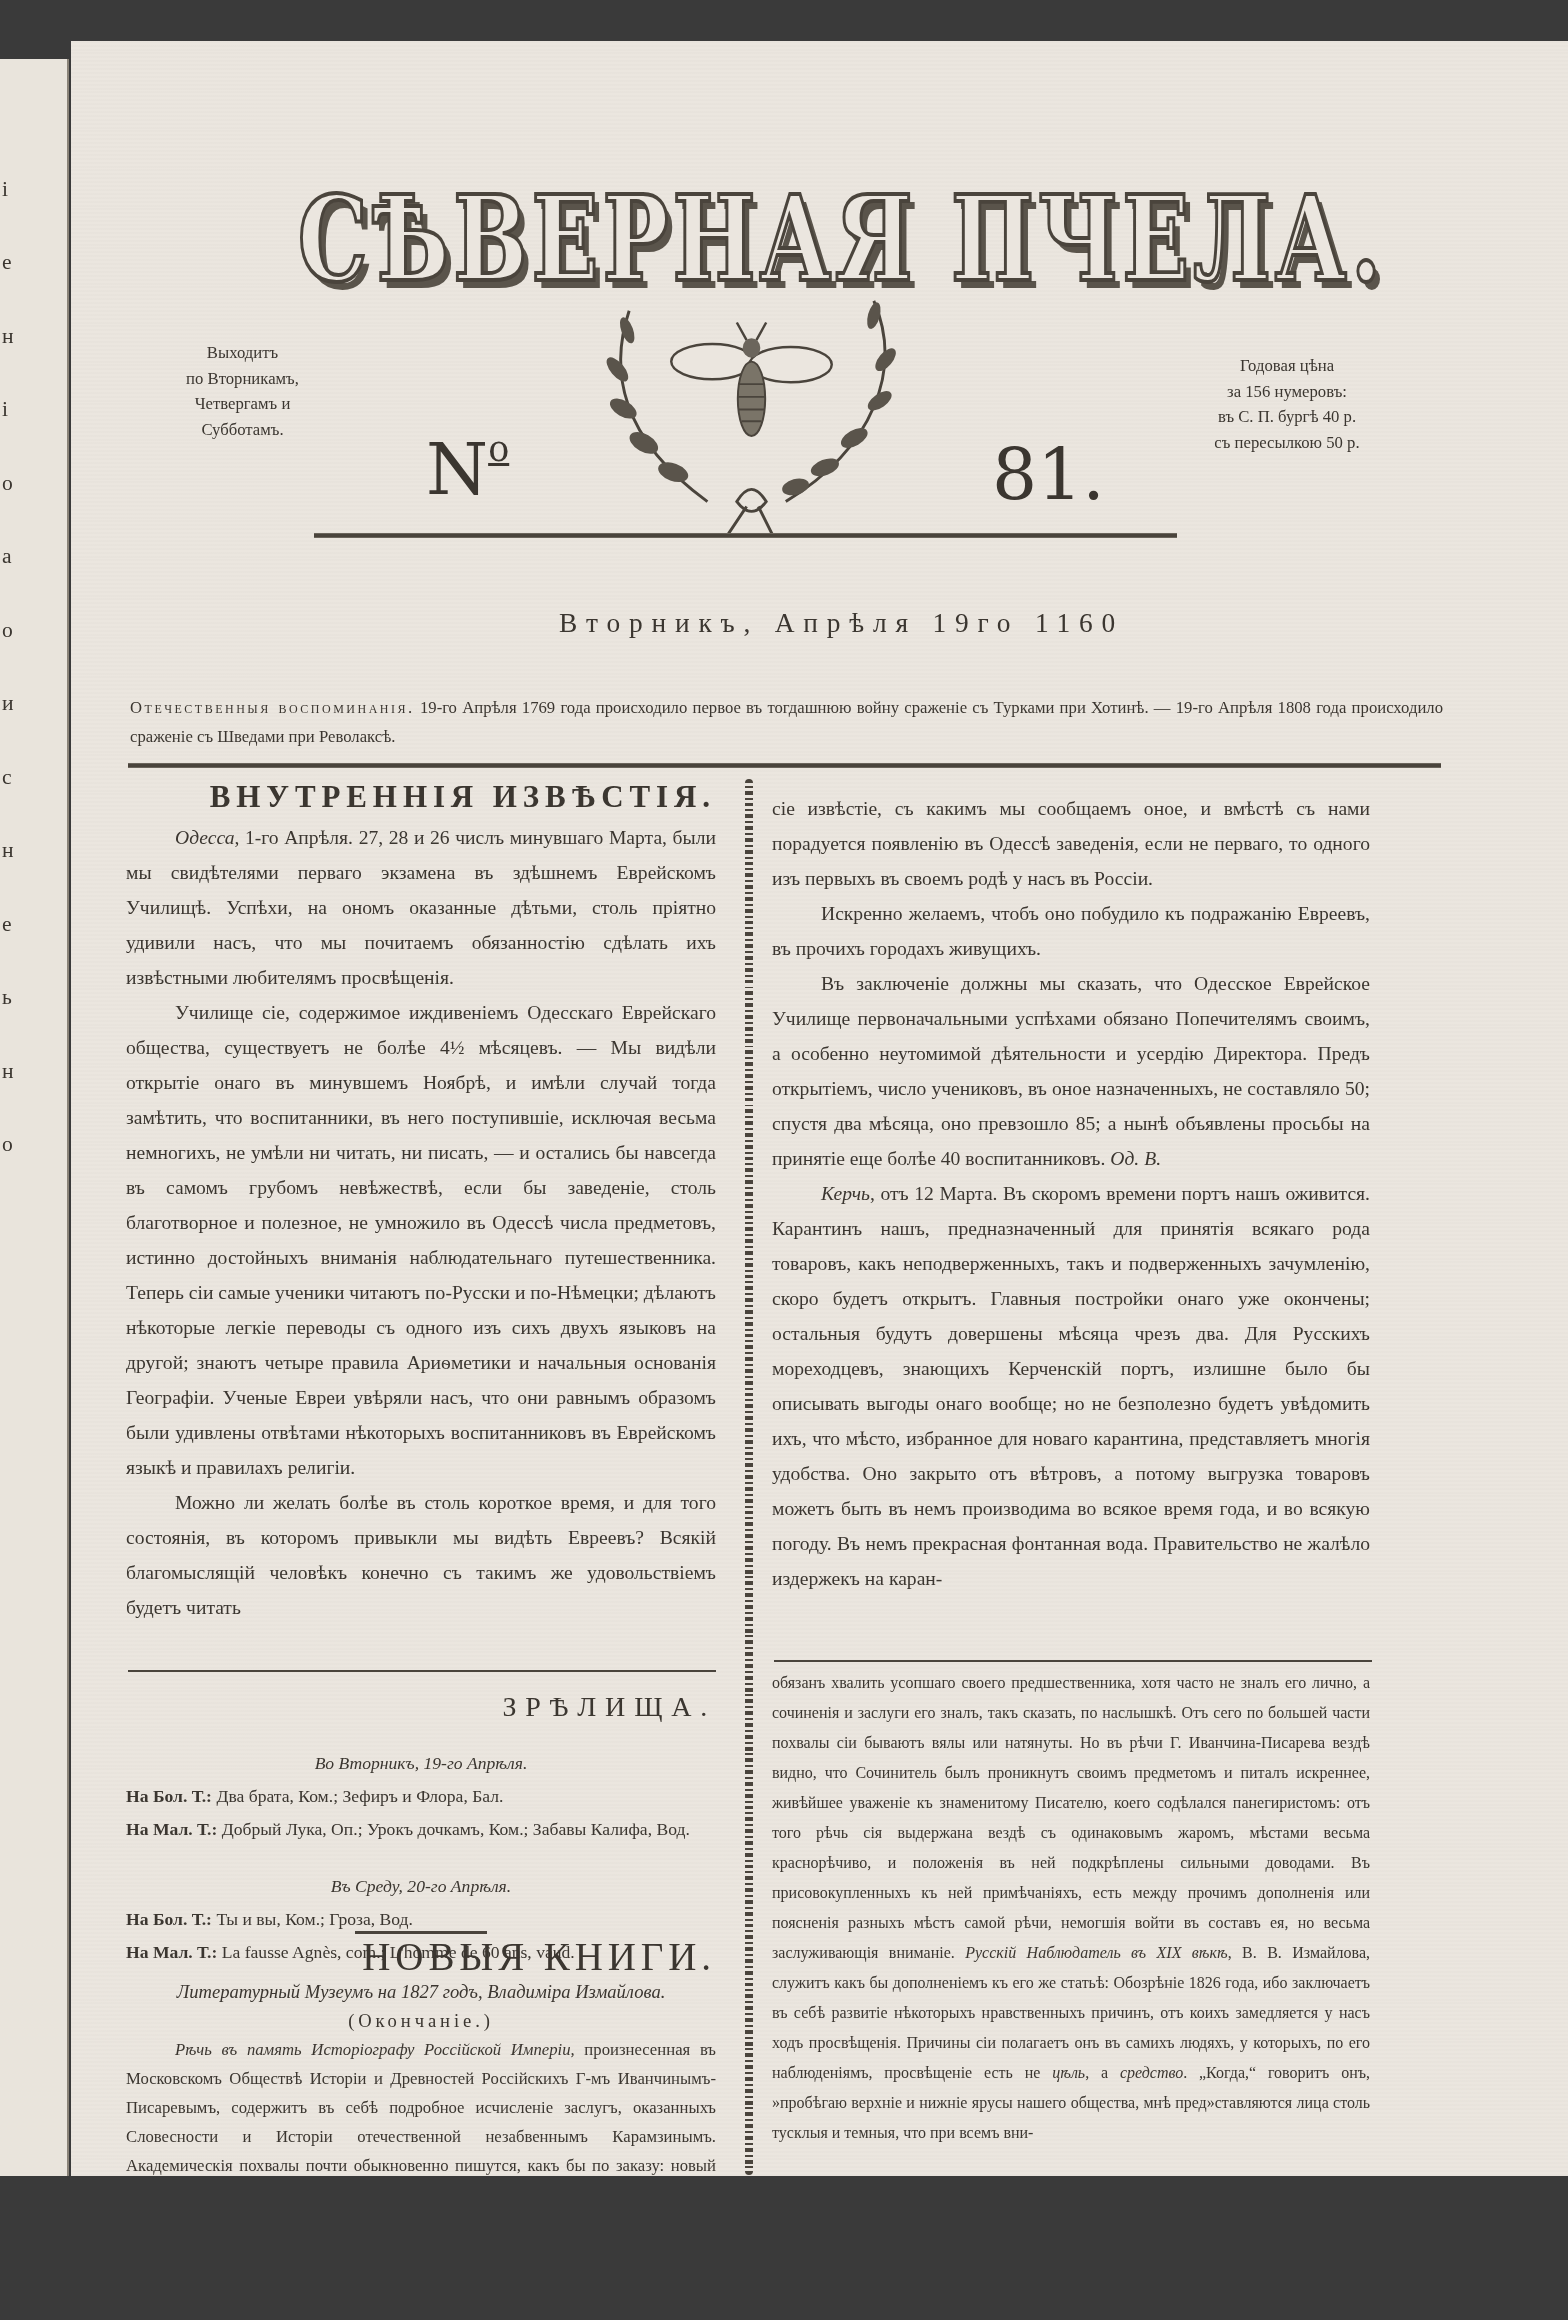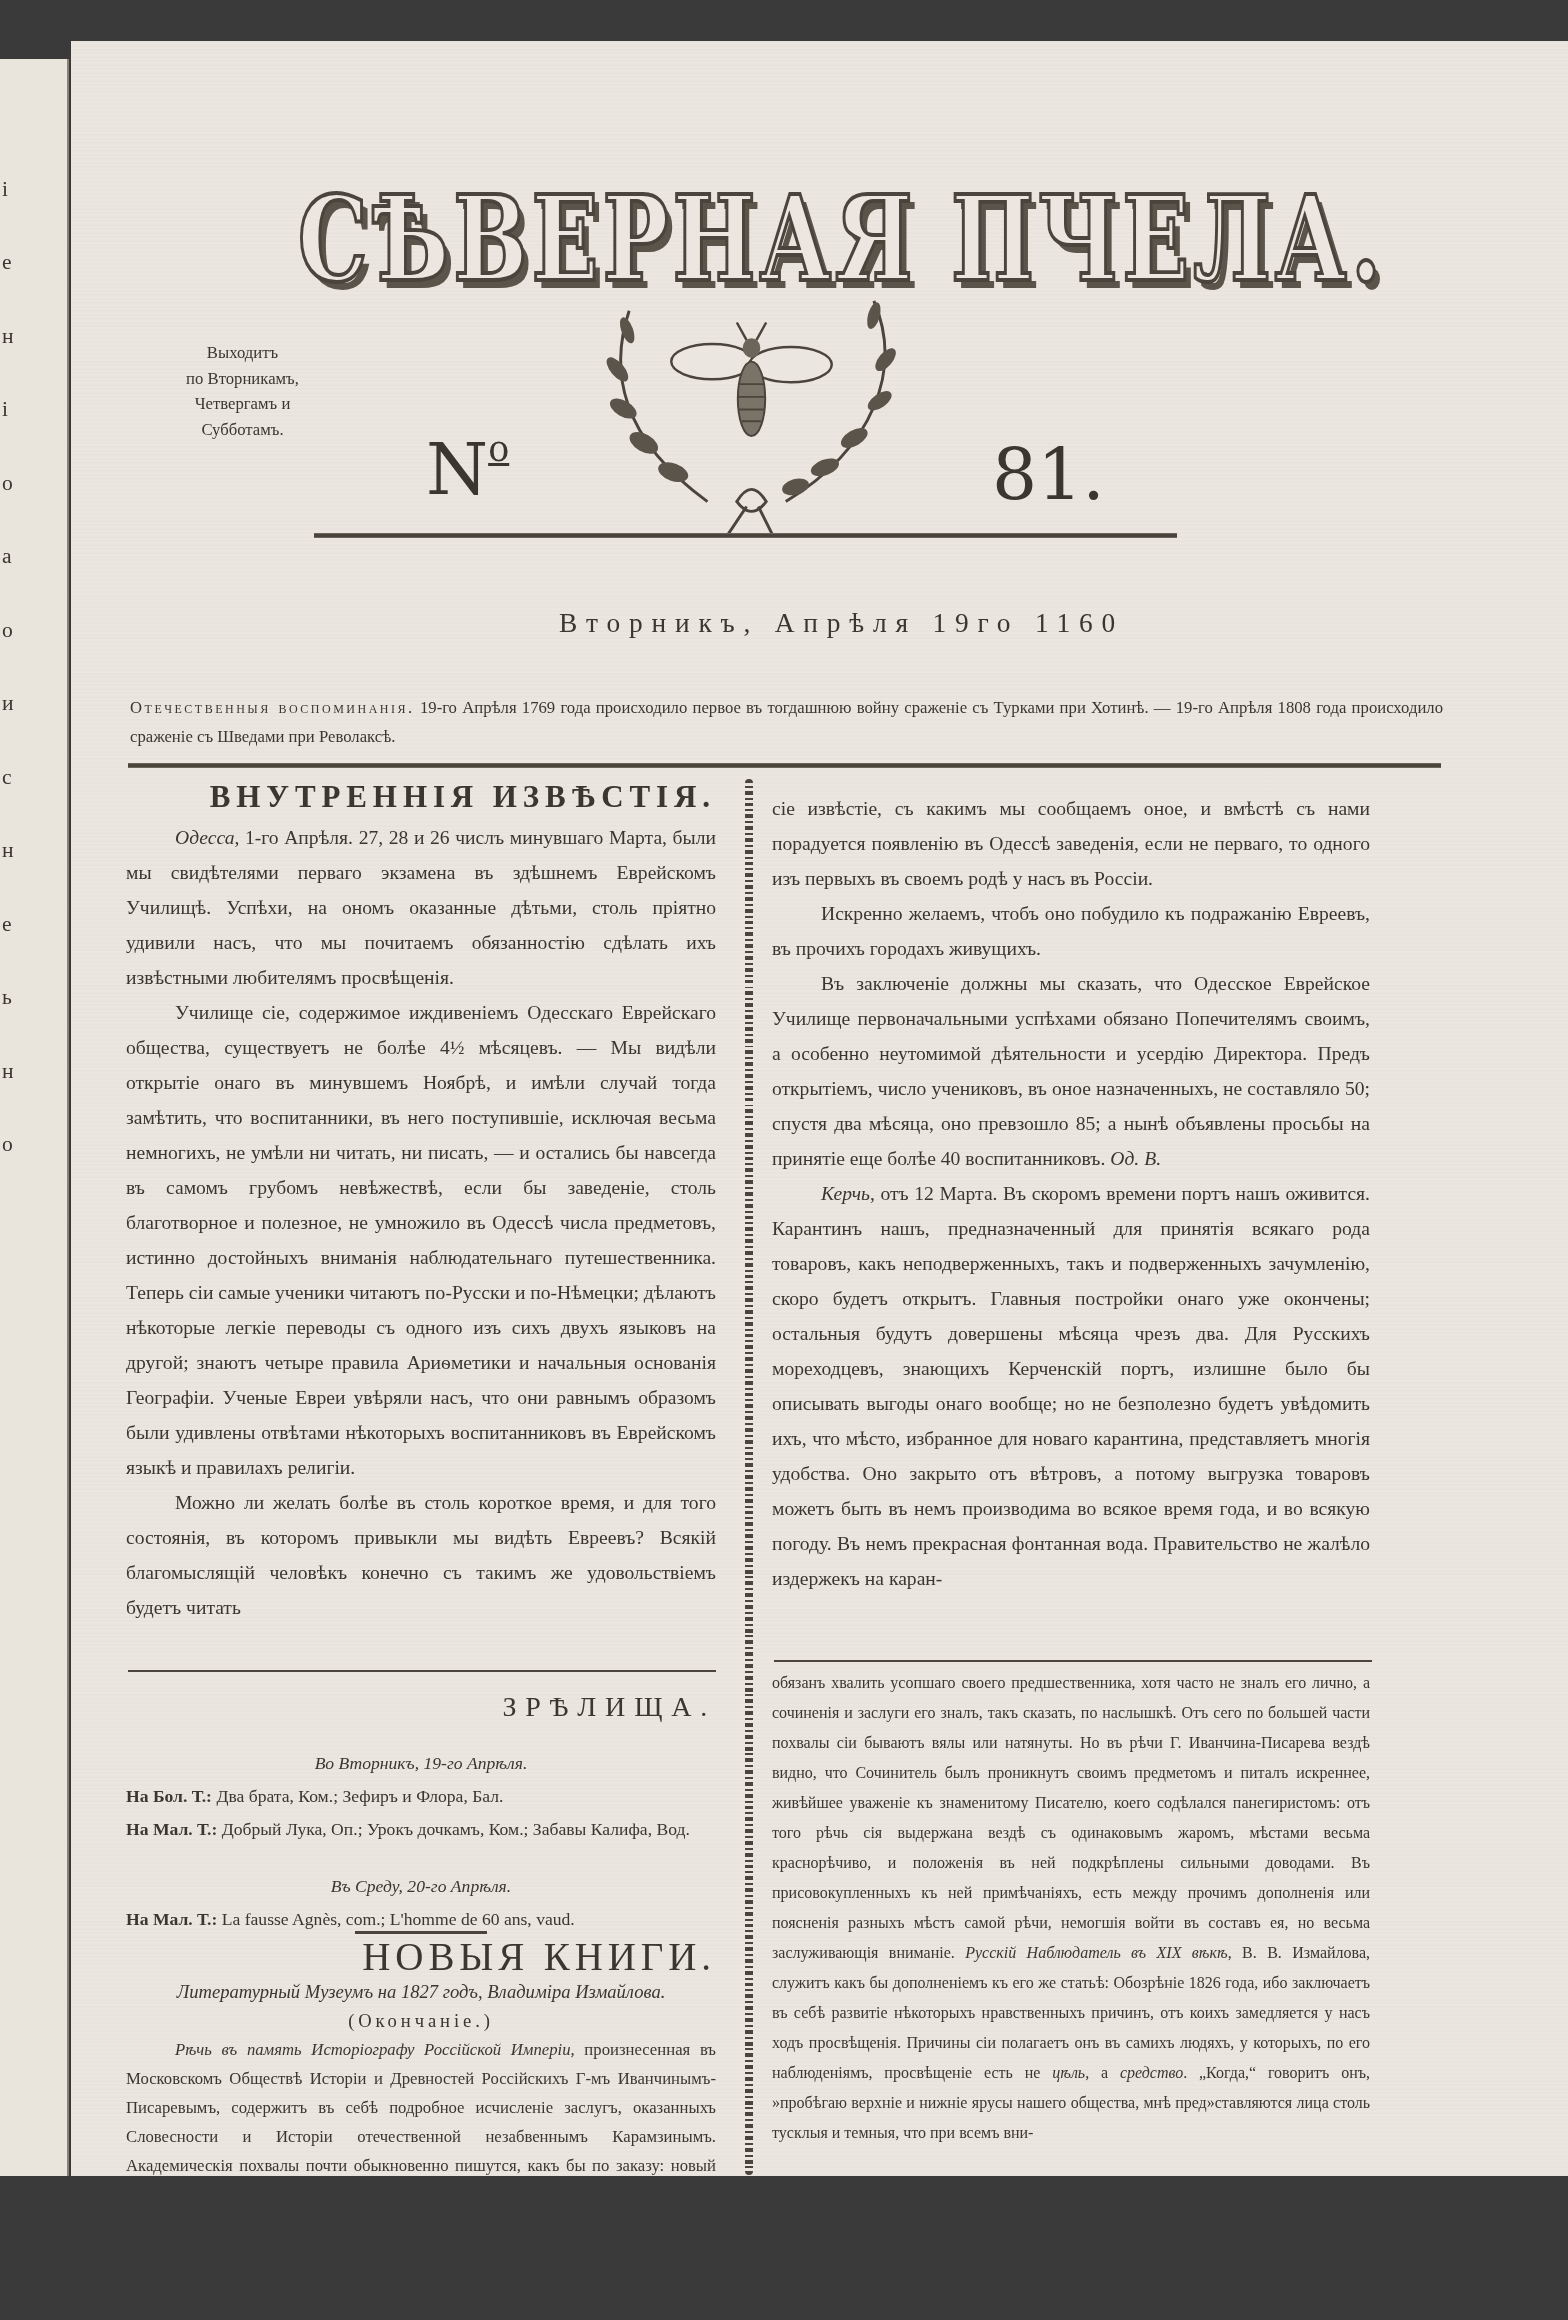--- a/index.html
+++ b/index.html
@@ -93,20 +93,26 @@
 
   <div class="masthead">СѢВЕРНАЯ ПЧЕЛА.</div>
 
   <div class="side-note side-left">
     <div>Выходитъ</div>
     <div>по Вторникамъ,</div>
     <div>Четвергамъ и</div>
     <div>Субботамъ.</div>
   </div>
 
+  <div class="side-note side-right">
+    <div>Годовая цѣна</div>
+    <div>за 156 нумеровъ:</div>
+    <div>въ С. П. бургѣ 40 р.</div>
+    <div>съ пересылкою 50 р.</div>
+  </div>
 
   <div class="num-sign">N<sup>o</sup></div>
   <div class="issue-num">81.</div>
 
   <svg class="emblem" viewBox="0 0 330 250">
     <g fill="none" stroke="#4a443c" stroke-width="3">
       <path d="M40 20 C 20 80, 30 150, 120 215"></path>
       <path d="M290 10 C 320 80, 290 160, 200 215"></path>
     </g>
     <g fill="#5a544b">
@@ -155,20 +161,21 @@
   </div>
 
   <div class="rule-thin" style="left:57px; top:1629px; width:588px;"></div>
 
   <div class="theater">
     <div class="section-head small">ЗРѢЛИЩА.</div>
     <div class="day">Во Вторникъ, 19-го Апрѣля.</div>
     <div class="line"><span class="venue">На Бол. Т.:</span> <span>Два брата, Ком.; Зефиръ и Флора, Бал.</span></div>
     <div class="line"><span class="venue">На Мал. Т.:</span> <span>Добрый Лука, Оп.; Урокъ дочкамъ, Ком.; Забавы Калифа, Вод.</span></div>
     <div class="day">Въ Среду, 20-го Апрѣля.</div>
+    <div class="line"><span class="venue">На Бол. Т.:</span> <span>Ты и вы, Ком.; Гроза, Вод.</span></div>
     <div class="line"><span class="venue">На Мал. Т.:</span> <span>La fausse Agnès, com.; L'homme de 60 ans, vaud.</span></div>
   </div>
 
   <div class="rule-thin" style="left:284px; top:1890px; width:132px; height:2.9px;"></div>
 
   <div class="books" style="top:1901px;">
     <div class="section-head small" style="font-size:39px; letter-spacing:4.9px;">НОВЫЯ КНИГИ.</div>
     <div class="title">Литературный Музеумъ на 1827 годъ, Владиміра Измайлова.</div>
     <div class="subtitle">(Окончаніе.)</div>
     <p><span class="it" style="font-style:italic;">Рѣчь въ память Исторіографу Россійской Имперіи,</span><span> произнесенная въ Московскомъ Обществѣ Исторіи и Древностей Россійскихъ Г-мъ Иванчинымъ-Писаревымъ, содержитъ въ себѣ подробное исчисленіе заслугъ, оказанныхъ Словесности и Исторіи отечественной незабвеннымъ Карамзинымъ. Академическія похвалы почти обыкновенно пишутся, какъ бы по заказу: новый членъ</span></p>

